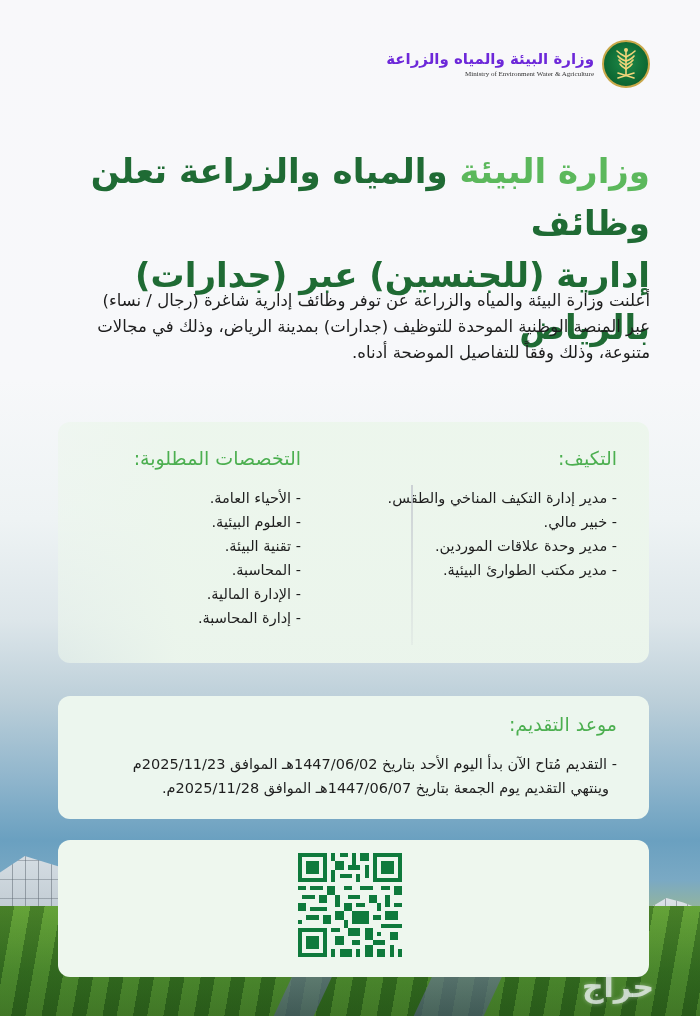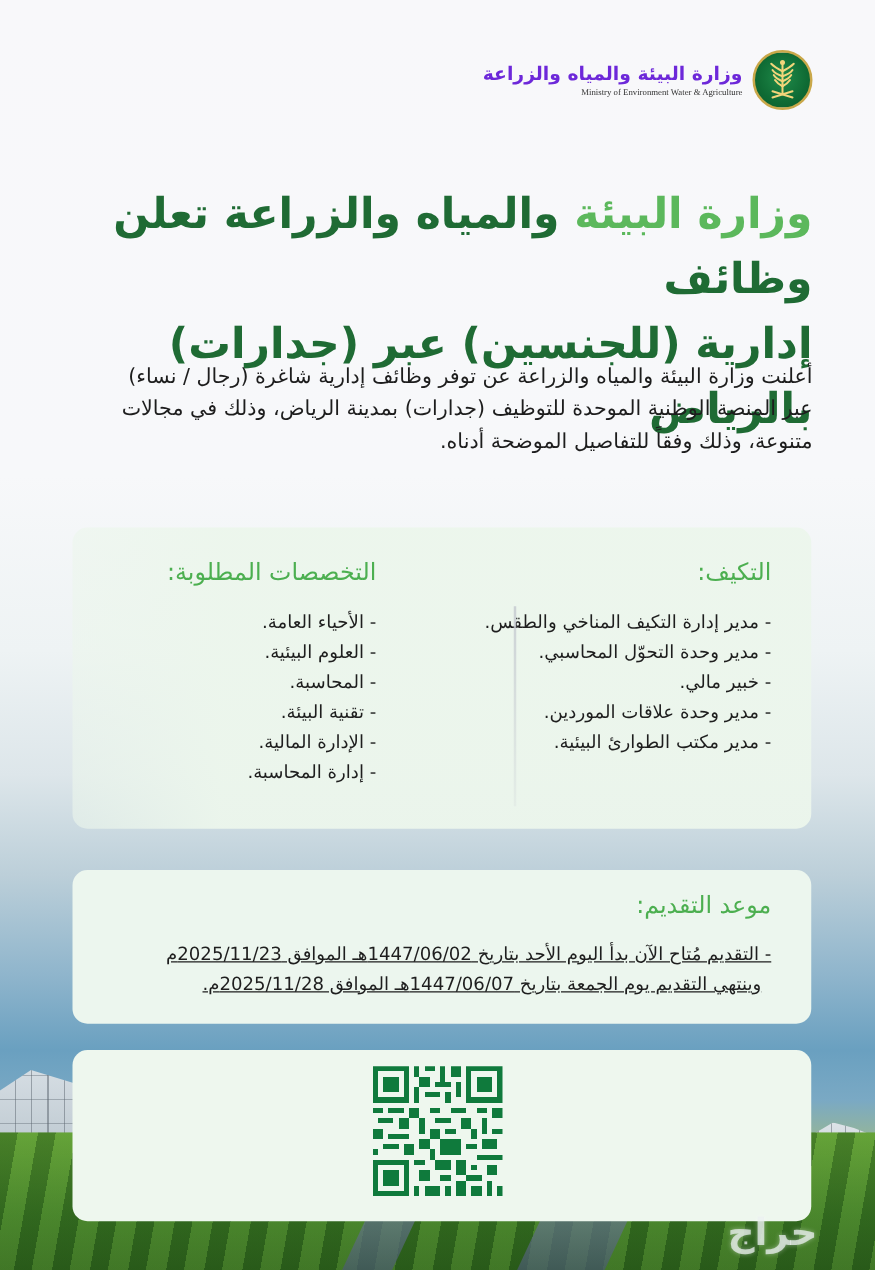--- a/index.html
+++ b/index.html
@@ -94,21 +94,21 @@
       position: absolute; top: 63px; left: 353px; width: 2px; height: 160px;
       background: linear-gradient(to bottom, rgba(200,205,210,0.9), rgba(200,205,210,0.2));
     }
     .section-title { font-size: 19px; font-weight: normal; color: #4caf50; line-height: 28px; margin-bottom: 14px; }
     .list { list-style: none; }
     .list li { font-size: 14.5px; line-height: 24px; color: #1e1e1e; }
     .list li::before { content: "- "; }
 
     .deadline-inner { position: absolute; top: 14px; right: 32px; width: 540px; text-align: right; }
     .deadline-inner .section-title { margin-bottom: 14px; }
-    .deadline-line { font-size: 14.5px; line-height: 24px; color: #1e1e1e; text-decoration: underline; }
+    .deadline-line { font-size: 14.5px; line-height: 24px; color: #1e1e1e; }
     .deadline-line.indent { padding-right: 8px; }
 
     .qr {
       position: absolute; top: 13px; left: 240px; width: 104px; height: 104px;
     }
 
     .watermark {
       position: absolute; right: 22px; bottom: 12px; width: 120px; height: 34px;
       color: rgba(235,240,240,0.75); font-size: 30px; font-weight: bold; line-height: 34px;
       text-align: center; text-shadow: 0 0 4px rgba(255,255,255,0.4);
@@ -164,34 +164,33 @@
   <div>أعلنت وزارة البيئة والمياه والزراعة عن توفر وظائف إدارية شاغرة (رجال / نساء)</div>
   <div>عبر المنصة الوطنية الموحدة للتوظيف (جدارات) بمدينة الرياض، وذلك في مجالات</div>
   <div>متنوعة، وذلك وفقاً للتفاصيل الموضحة أدناه.</div>
 </div>
 
 <div class="card card-jobs">
   <div class="col col-jobs">
     <div class="section-title">التكيف:</div>
     <ul class="list">
       <li>مدير إدارة التكيف المناخي والطقس.</li>
-      <li>مدير وحدة التحوّل المحاسبي.</li>
       <li>خبير مالي.</li>
       <li>مدير وحدة علاقات الموردين.</li>
       <li>مدير مكتب الطوارئ البيئية.</li>
     </ul>
   </div>
   <div class="divider"></div>
   <div class="col col-specs">
     <div class="section-title">التخصصات المطلوبة:</div>
     <ul class="list">
       <li>الأحياء العامة.</li>
       <li>العلوم البيئية.</li>
+      <li>تقنية البيئة.</li>
       <li>المحاسبة.</li>
-      <li>تقنية البيئة.</li>
       <li>الإدارة المالية.</li>
       <li>إدارة المحاسبة.</li>
     </ul>
   </div>
 </div>
 
 <div class="card card-deadline">
   <div class="deadline-inner">
     <div class="section-title">موعد التقديم:</div>
     <div class="deadline-line">- التقديم مُتاح الآن بدأ اليوم الأحد بتاريخ 1447/06/02هـ الموافق 2025/11/23م</div>

